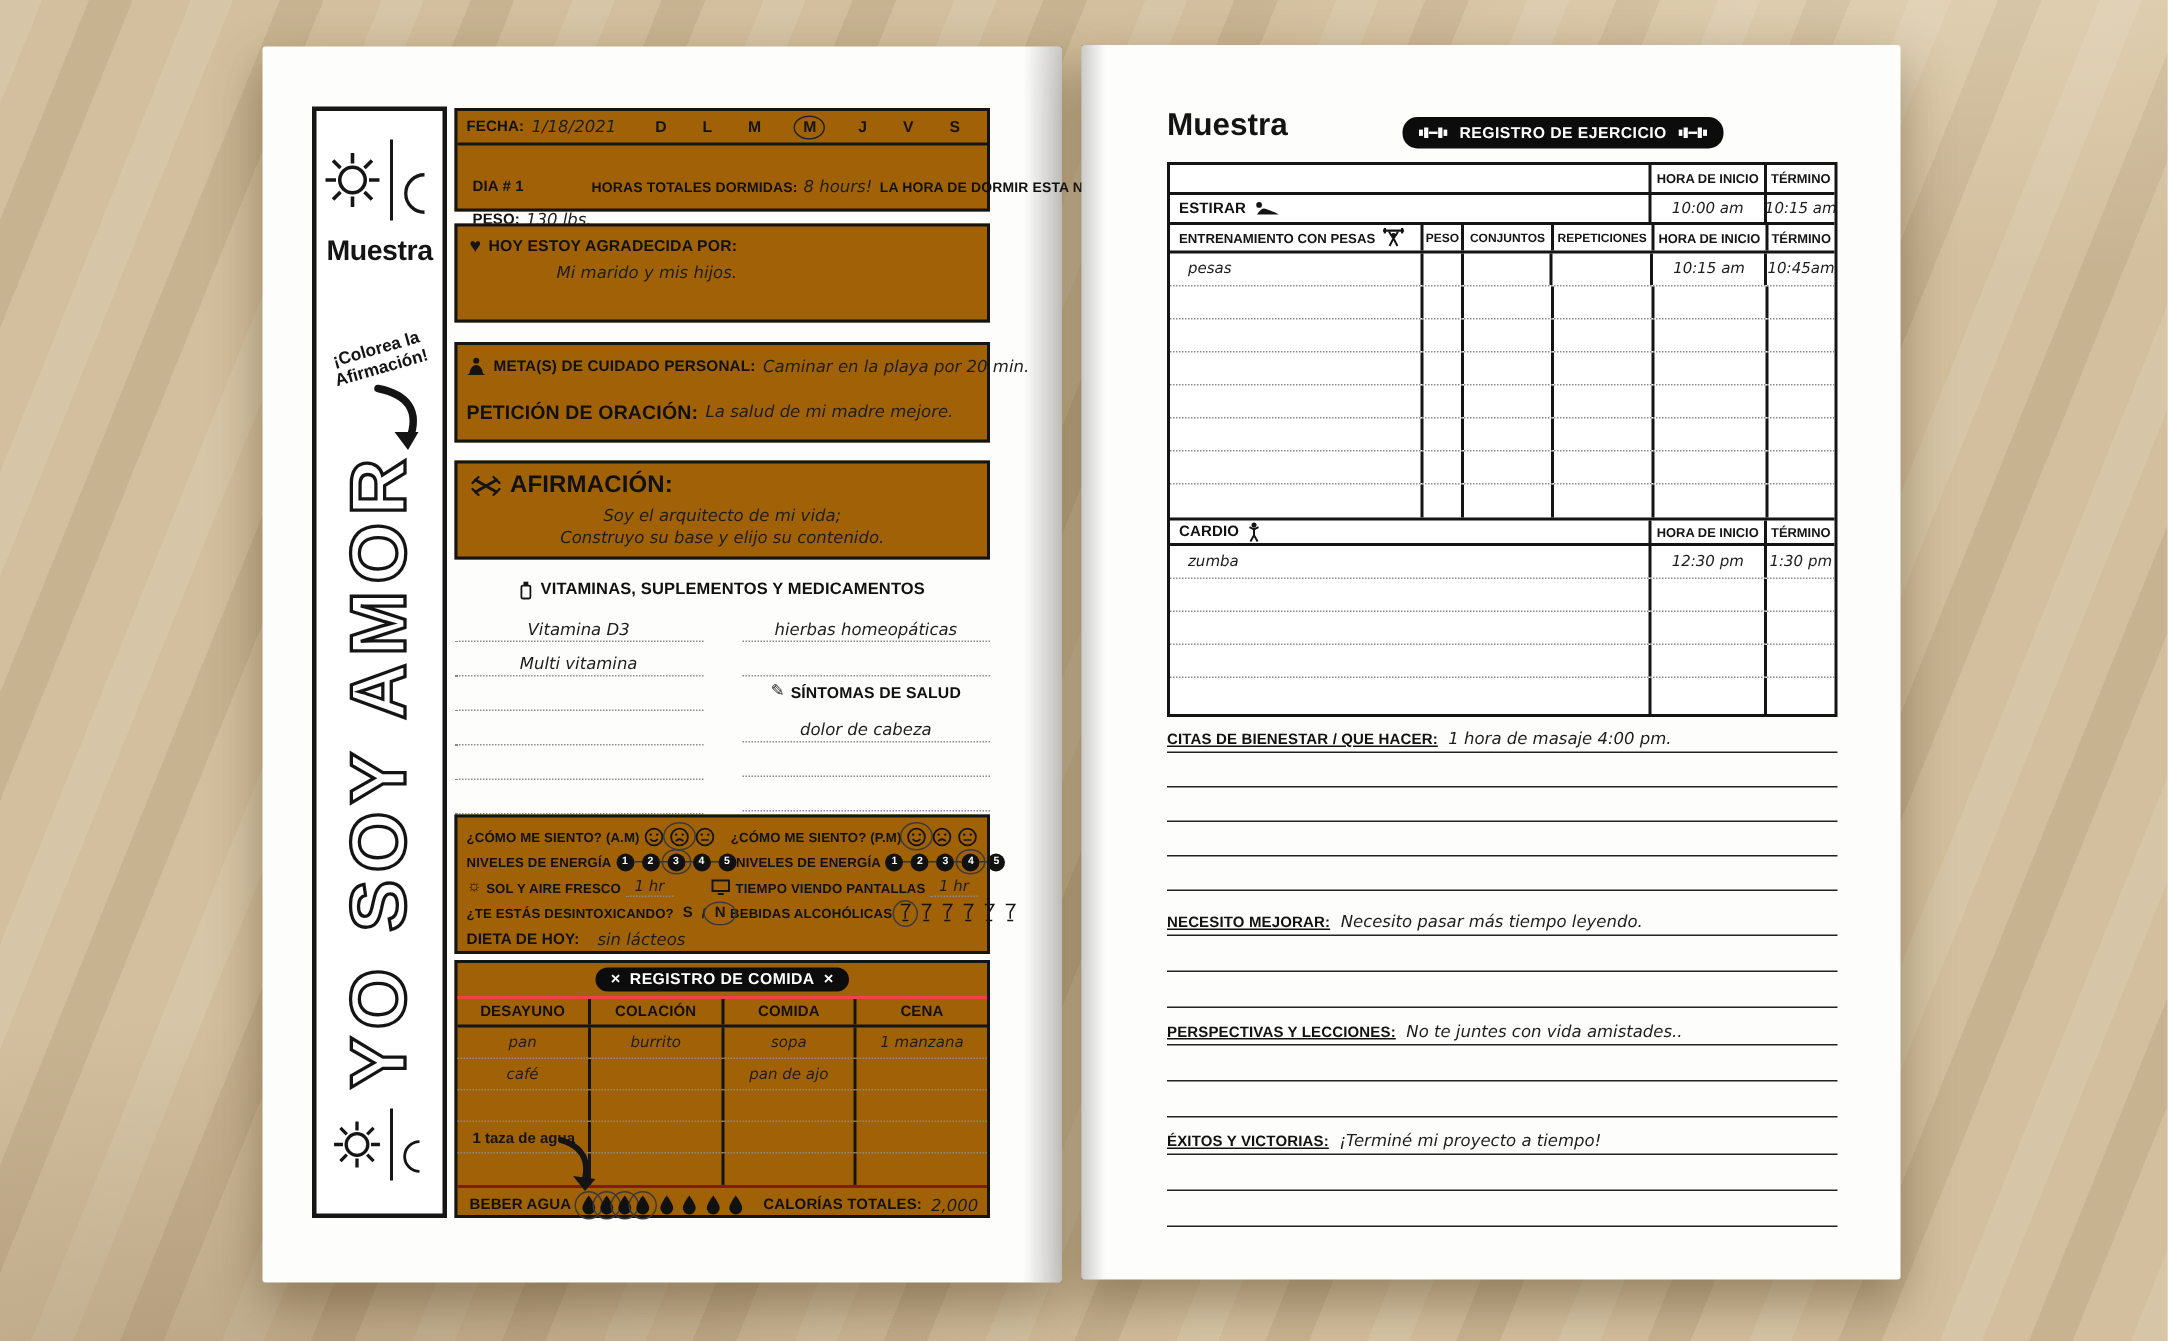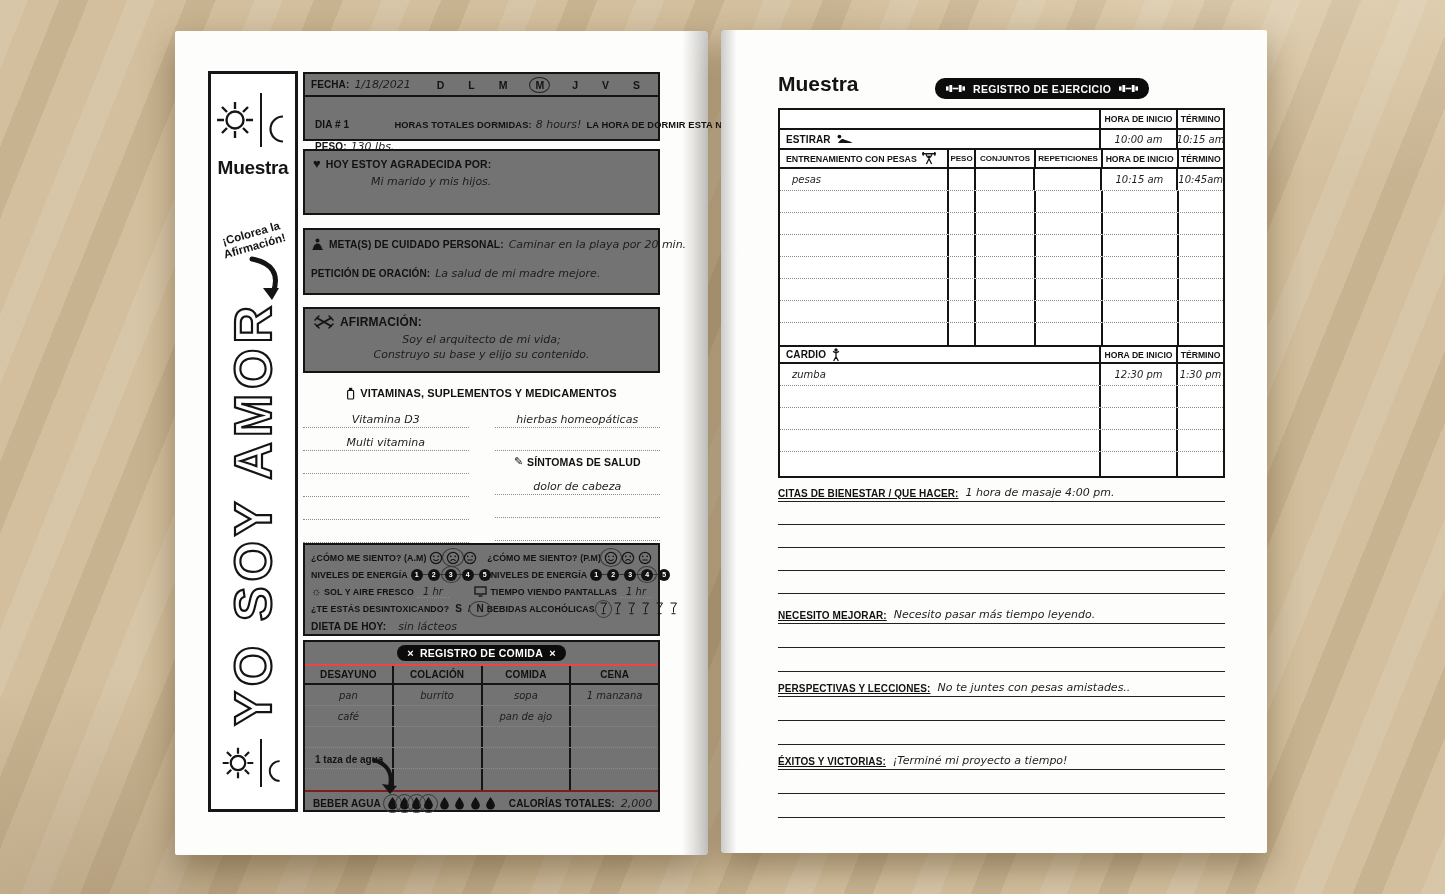--- a/index.html
+++ b/index.html
@@ -15,21 +15,21 @@
 .page.left{left:175px;top:31px;width:533px;height:824px}
 .page.left::after{content:"";position:absolute;right:0;top:0;bottom:0;width:26px;background:linear-gradient(to right,transparent,rgba(0,0,0,.20));pointer-events:none}
 .page.right{left:721px;top:30px;width:546px;height:823px}
 .page.right::before{content:"";position:absolute;left:0;top:0;bottom:0;width:16px;background:linear-gradient(to right,rgba(0,0,0,.20),transparent);pointer-events:none}
 
 .lb{font-weight:700;font-size:10px;letter-spacing:.1px;color:#111;white-space:nowrap}
 .lb.xs{font-size:8.8px}
 .th{font-size:8.6px;font-weight:700;white-space:nowrap}
 .hand{font-family:"DejaVu Sans",sans-serif;font-style:italic;font-size:11px;color:#1d1d1d;white-space:nowrap}
 .hand.sm{font-size:10px}
-.box{position:absolute;left:128px;width:357px;border:2px solid #141414;background:#737373}
+.box{position:absolute;left:128px;width:357px;border:2px solid #141414;background:#a16207}
 
 .sidebar{position:absolute;left:33px;top:40px;width:90px;height:741px;border:3px solid #161616;display:flex;flex-direction:column;align-items:center;background:#fff}
 .smrow{position:relative;width:100%;display:flex;align-items:center;justify-content:center;gap:5px}
 .smdiv{width:2px;height:54px;background:#161616}
 .brand{font-size:19px;font-weight:700;letter-spacing:-.3px}
 .colornote{margin-top:48px;transform:rotate(-16deg);text-align:center;font-size:11.5px;font-weight:700;line-height:1.15}
 .vtitle{flex:1;display:flex;align-items:center;justify-content:center;writing-mode:vertical-rl;transform:rotate(180deg);font-size:52px;line-height:1;font-weight:800;letter-spacing:5px;color:#fff;-webkit-text-stroke:2.2px #141414;white-space:nowrap}
 
 .fechabox{top:41px;height:69px}
 .frow1{display:flex;align-items:center;height:23px;border-bottom:2px solid #141414;padding:0 6px}
@@ -210,36 +210,36 @@
       <div class="iconline">
         <span class="ico">
           <svg width="13" height="13" viewBox="0 0 13 13">
               <path d="M6.5.5a2 2 0 1 1 0 4 2 2 0 0 1 0-4ZM2 11c.3-3 2-5.6 4.5-5.6S10.7 8 11 11l1.6 1H.4Z" fill="#141414"></path>
             </svg>
         </span>
         <span class="lb" style="font-size:10.2px">META(S) DE CUIDADO PERSONAL:</span>
         <span class="hand">Caminar en la playa por 20 min.</span>
       </div>
       <div class="iconline" style="margin-top:16px">
-        <span class="lb" style="font-size:10px">PETICIÓN DE ORACIÓN:</span>
+        <span class="lb" style="font-size:13px">PETICIÓN DE ORACIÓN:</span>
         <span class="hand">La salud de mi madre mejore.</span>
       </div>
     </div>
 
     <div class="box afirmbox">
       <div class="iconline">
         <span class="ico">
           <svg width="22" height="14" viewBox="0 0 22 14">
               <g stroke="#141414" stroke-width="2" stroke-linecap="round" fill="none">
             <path d="M4 3l14 8M18 3 4 11"></path>
                 <path d="M2 5 6 1M16 13l4-4M2 9l4 4M16 1l4 4" stroke-width="1.5"></path>
           </g>
             </svg>
         </span>
-        <span class="lb" style="font-size:12px">AFIRMACIÓN:</span>
+        <span class="lb" style="font-size:16px">AFIRMACIÓN:</span>
       </div>
       <div class="hand center" style="margin-top:4px">Soy el arquitecto de mi vida;</div>
       <div class="hand center" style="margin-top:2px">Construyo su base y elijo su contenido.</div>
     </div>
 
     <div class="vits">
       <div class="vtitle2">
         <span class="ico">
           <svg width="9" height="13" viewBox="0 0 9 13">
               <rect x="3" y="0.8" width="3.2" height="2.2" fill="#141414"></rect>
@@ -725,21 +725,21 @@
         <span class="lb">NECESITO MEJORAR:</span>
         <span class="hand">Necesito pasar más tiempo leyendo.</span>
       </div>
       <div class="bline bl24"></div>
       <div class="bline bl24"></div>
     </div>
 
     <div class="noteblk" style="top:645px">
       <div class="fillline">
         <span class="lb">PERSPECTIVAS Y LECCIONES:</span>
-        <span class="hand">No te juntes con pesas amistades..</span>
+        <span class="hand">No te juntes con vida amistades..</span>
       </div>
       <div class="bline bl24"></div>
       <div class="bline bl24"></div>
     </div>
 
     <div class="noteblk" style="top:718px">
       <div class="fillline">
         <span class="lb">ÉXITOS Y VICTORIAS:</span>
         <span class="hand">¡Terminé mi proyecto a tiempo!</span>
       </div>

